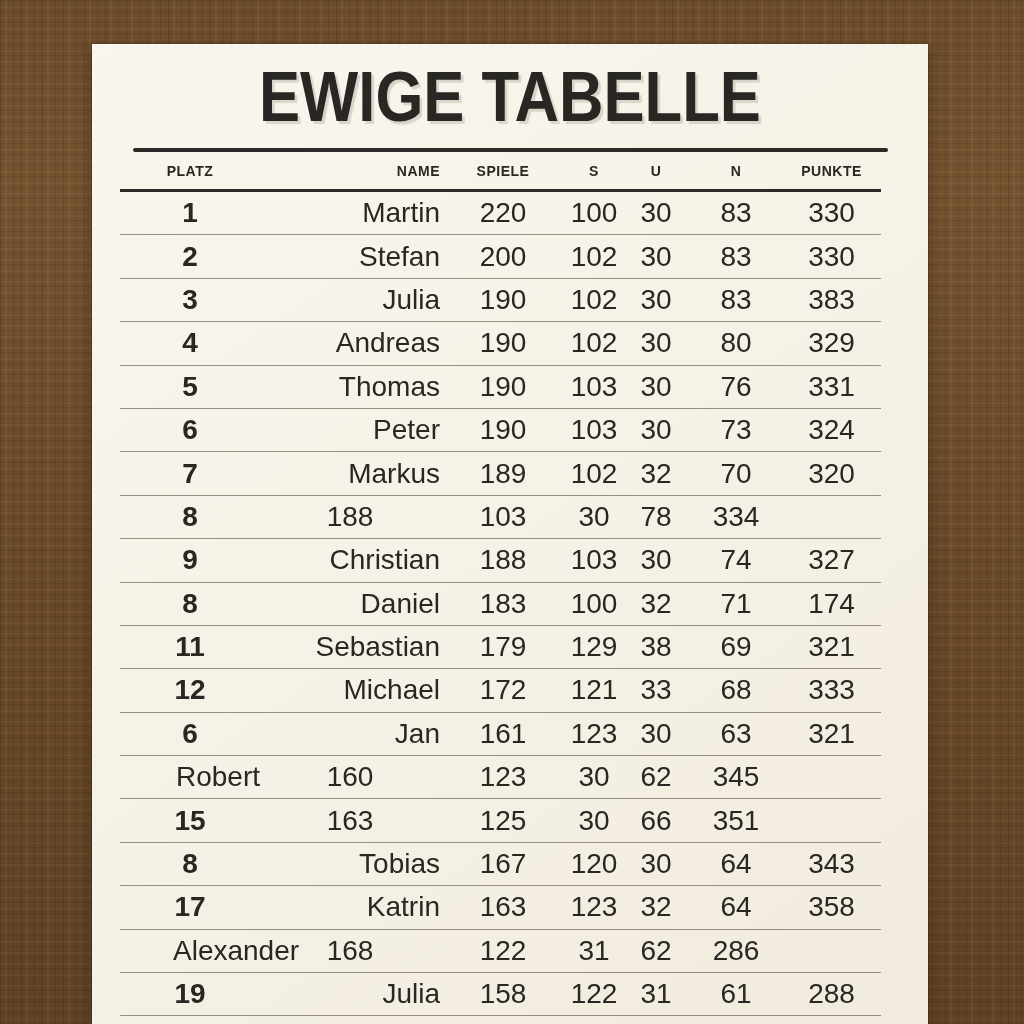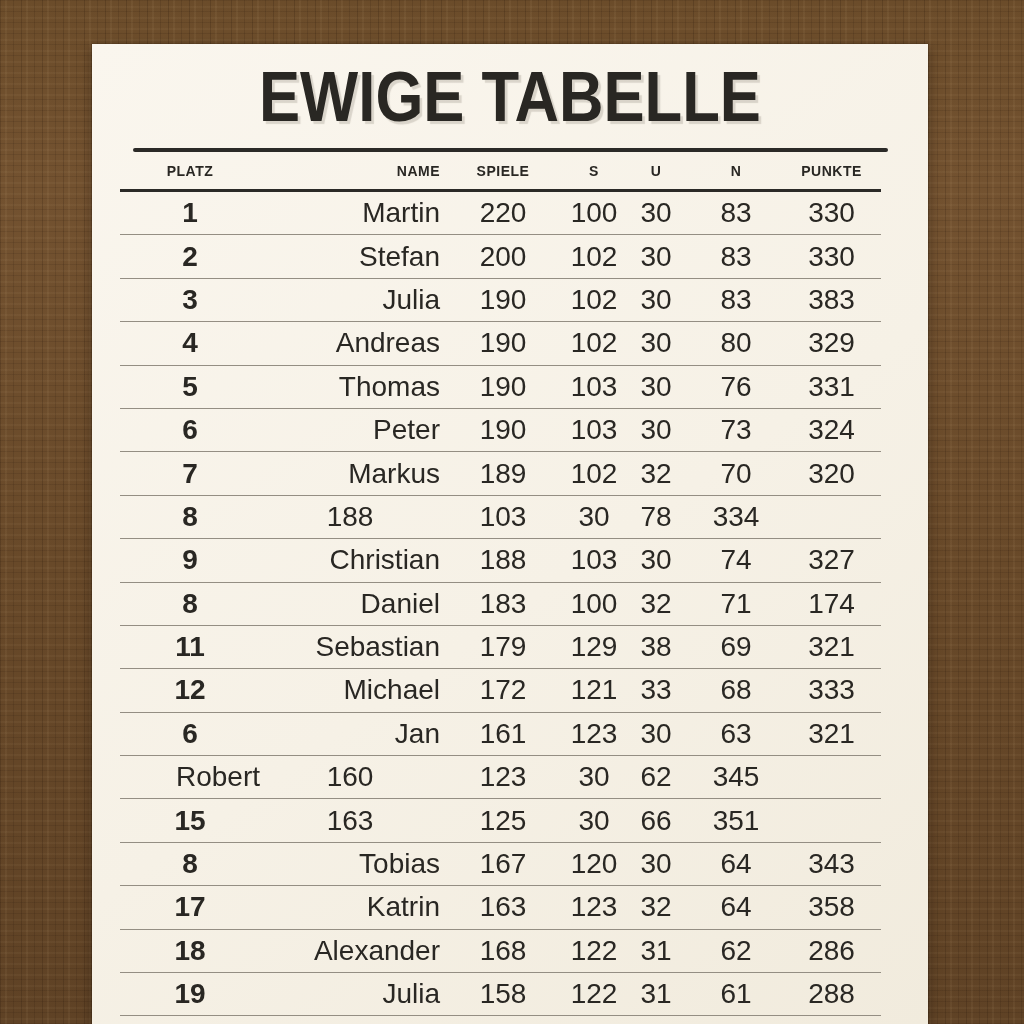--- a/index.html
+++ b/index.html
@@ -275,21 +275,20 @@
           <div class="cell platz-col">17</div>
           <div class="cell name-col">Katrin</div>
           <div class="cell">163</div>
           <div class="cell">123</div>
           <div class="cell">32</div>
           <div class="cell">64</div>
           <div class="cell">358</div>
         </div>
 
         <div class="tr">
-          <div class="cell platz-col">18</div>
           <div class="cell name-col">Alexander</div>
           <div class="cell">168</div>
           <div class="cell">122</div>
           <div class="cell">31</div>
           <div class="cell">62</div>
           <div class="cell">286</div>
         </div>
 
         <div class="tr">
           <div class="cell platz-col">19</div>

